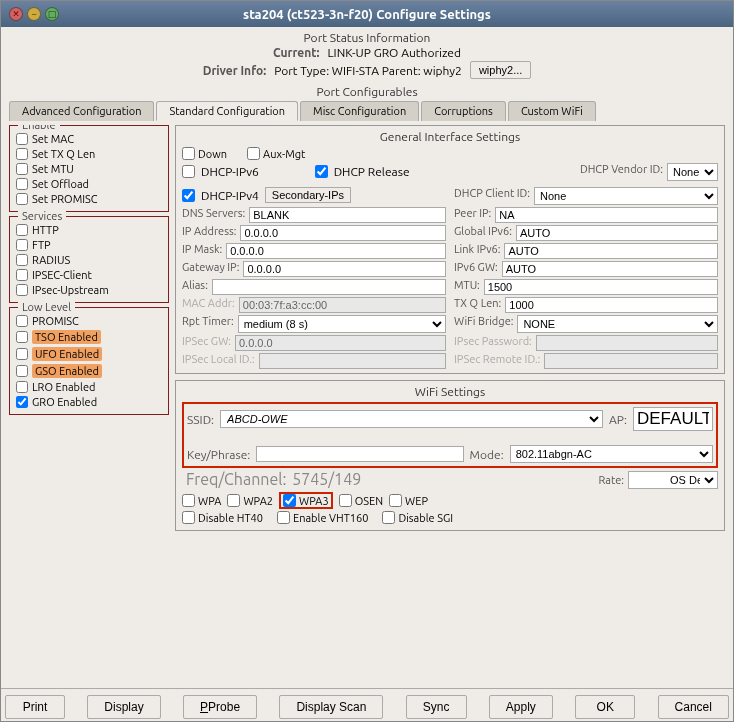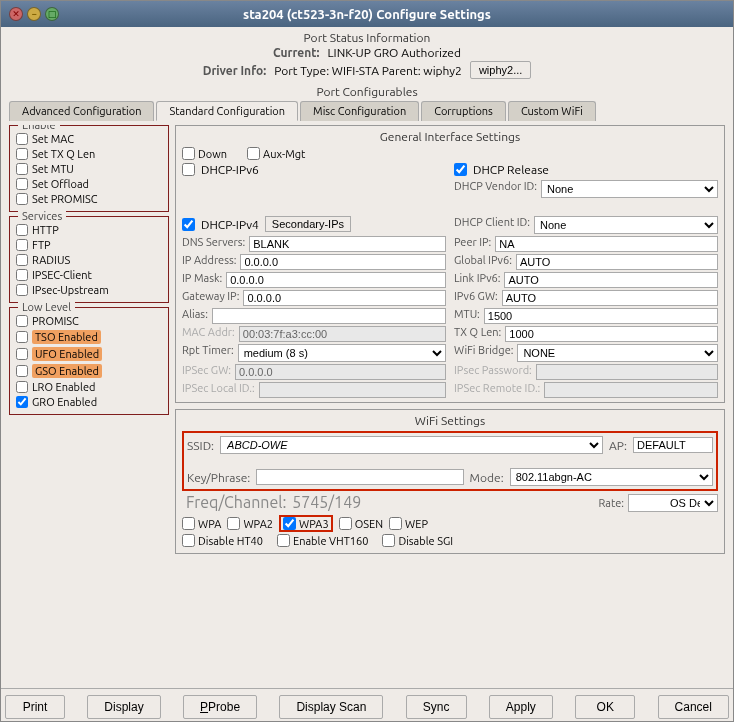--- a/index.html
+++ b/index.html
@@ -246,21 +246,21 @@
       background: white;
       padding: 1px 2px;
       font-size: 11px;
       flex: 1;
       font-style: italic;
     }
     .ap-input {
       border: 1px solid #aaa;
       background: white;
       padding: 1px 3px;
-      font-size: 11px;
+      font-size: 17px;
       width: 80px;
     }
     .keyphrase-input {
       border: 1px solid #aaa;
       background: white;
       padding: 1px 3px;
       font-size: 11px;
       flex: 1;
     }
     .mode-select {
@@ -437,21 +437,21 @@
             <label class="checkbox-label">
               <input type="checkbox" style="">
               <span>Down</span>
             </label>
             <label class="checkbox-label">
               <input type="checkbox" style="">
               <span>Aux-Mgt</span>
             </label>
           </div>
 
-          <div style="display:grid; grid-template-columns:1fr 1fr; gap:2px 8px; margin-bottom:18px;">
+          <div style="display:grid; grid-template-columns:1fr 1fr 1fr 1fr; gap:2px 8px; margin-bottom:6px;">
             <div class="dhcp-row">
               <input type="checkbox" style="">
               <span>DHCP-IPv6</span>
             </div>
             <div class="dhcp-row">
               <input type="checkbox" checked="" style="">
               <span>DHCP Release</span>
             </div>
             <div></div>
             <div class="gs-row" style="font-size:11px;">

